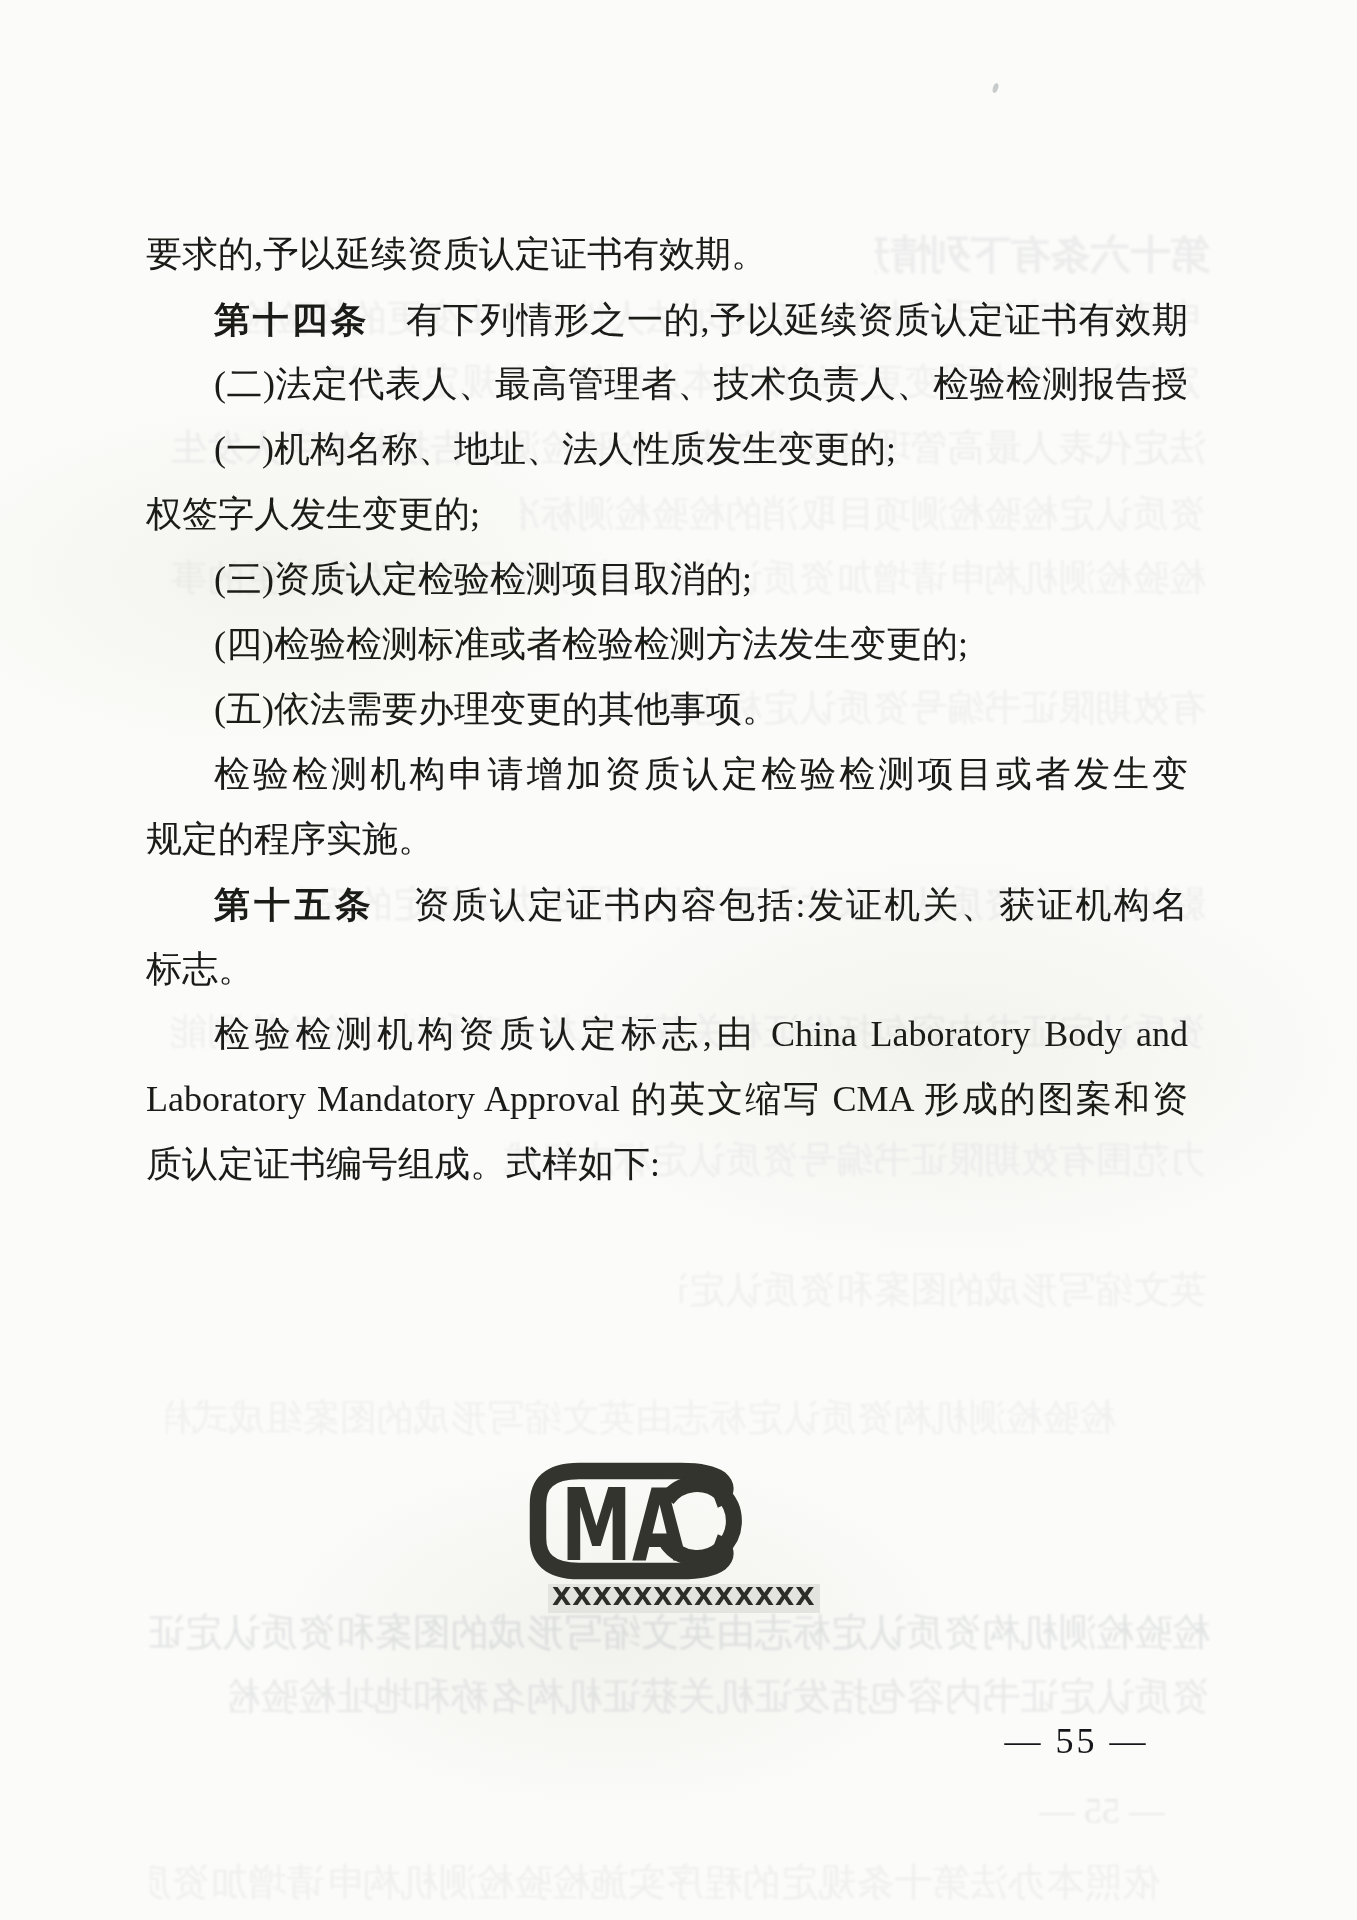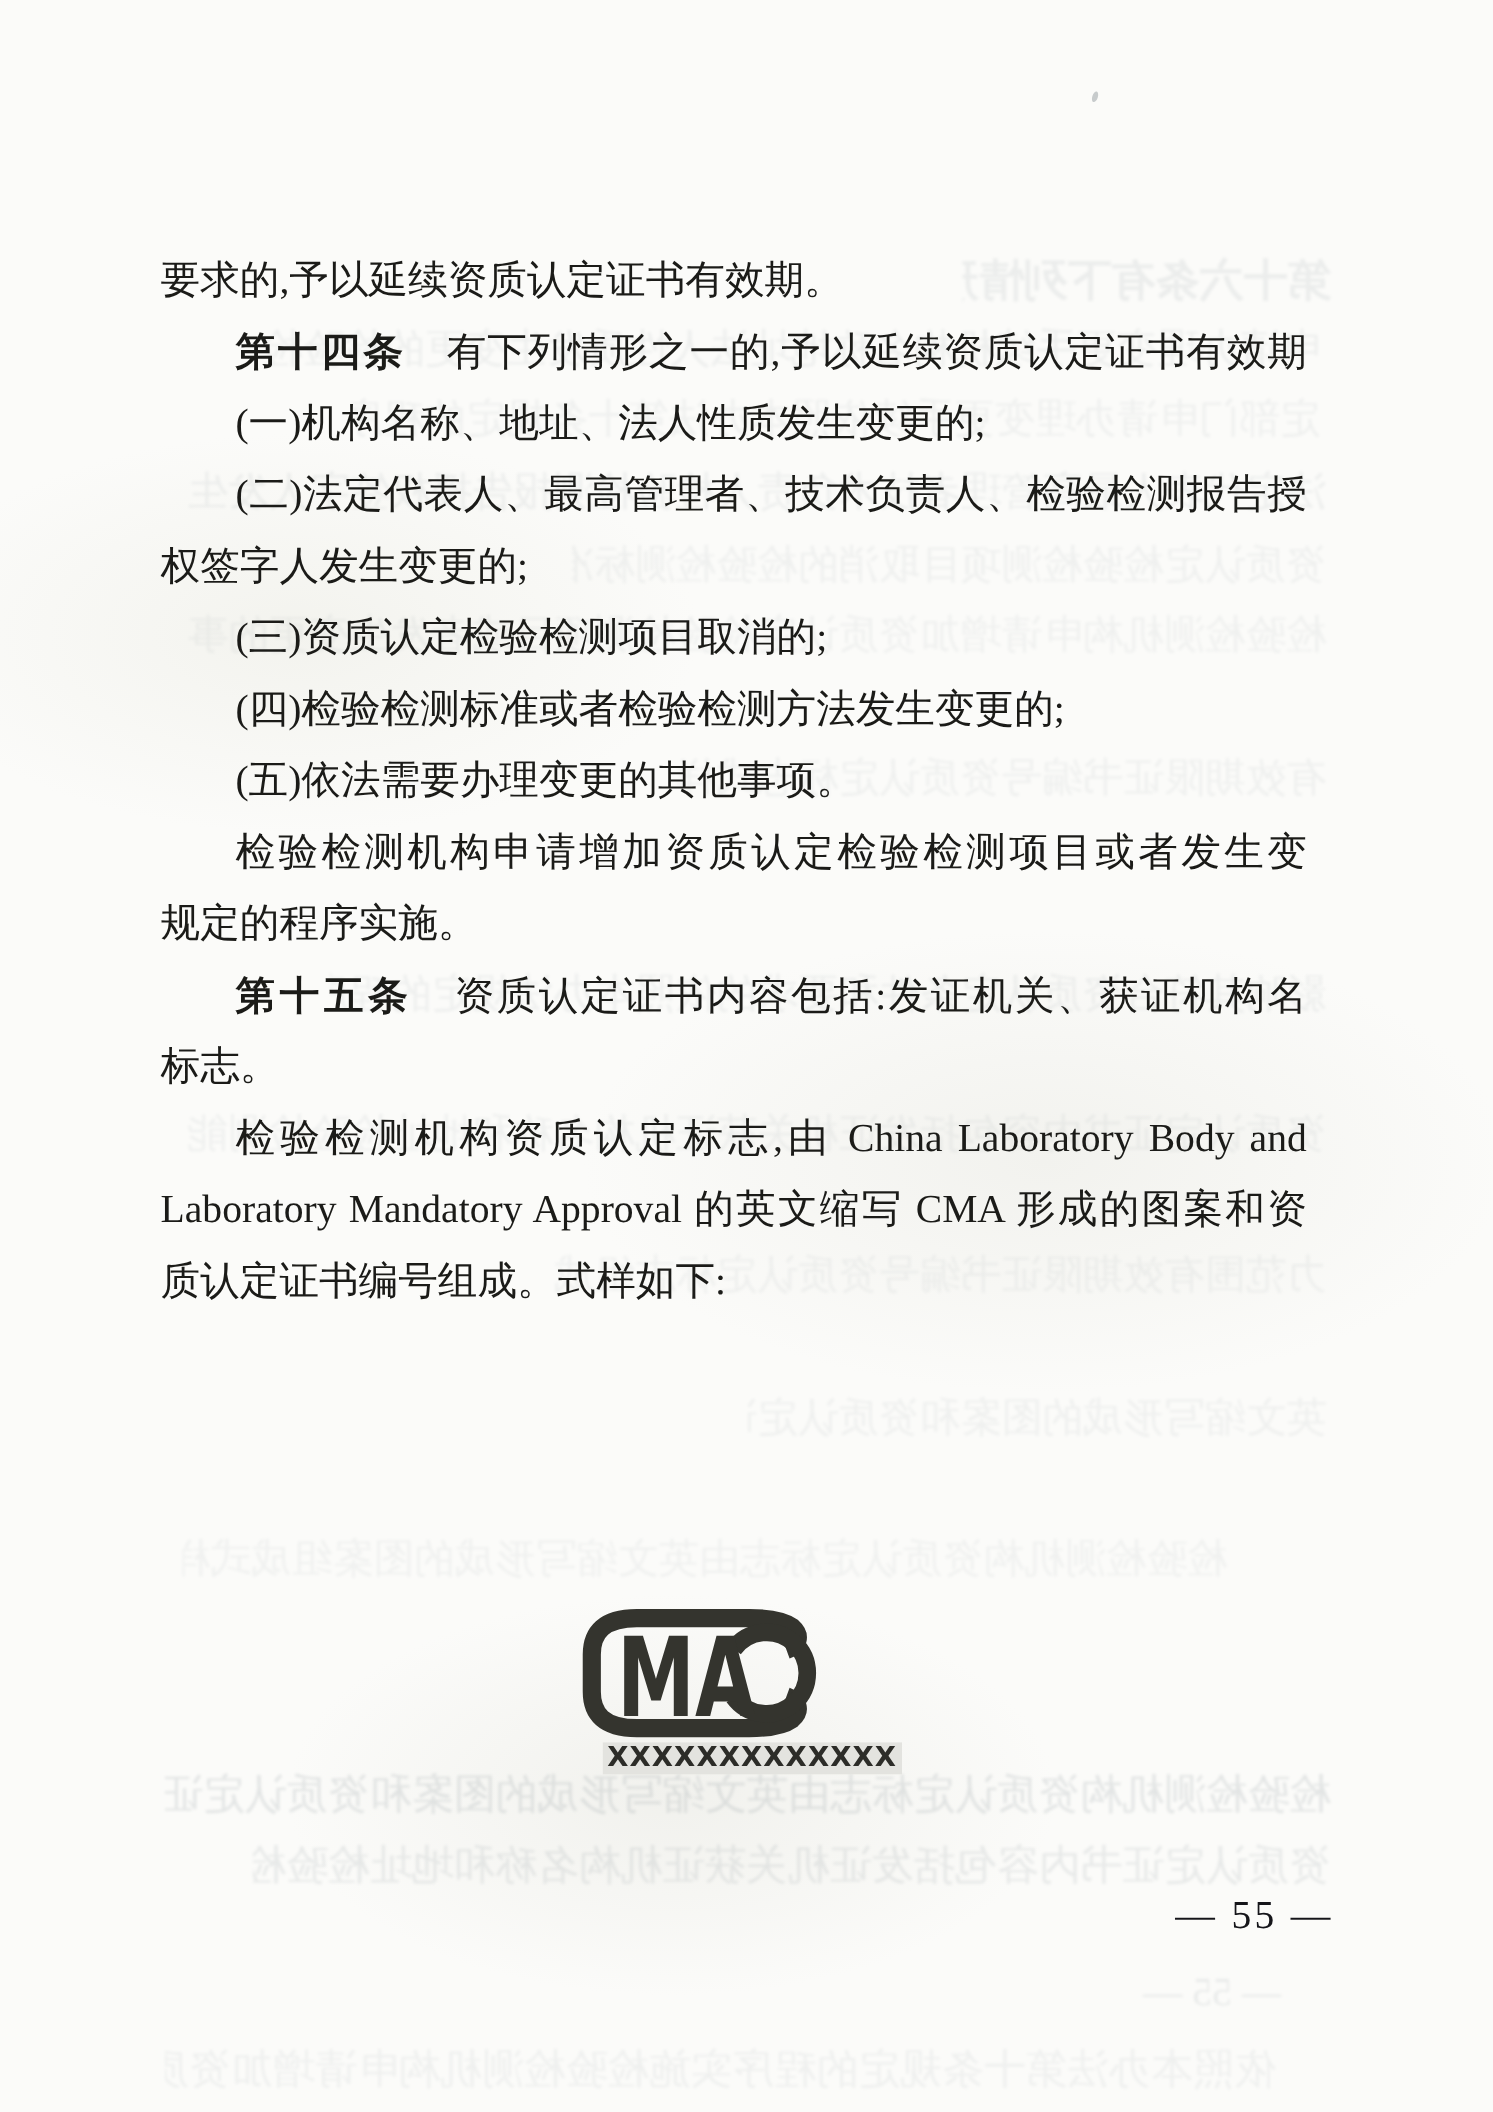--- a/index.html
+++ b/index.html
@@ -36,21 +36,21 @@
   .logo-wrap{position:absolute;left:527px;top:1460px;width:224px;text-align:center;}
   .cma-svg{display:block;margin:0 auto;}
   .cert-strip{
     display:inline-block;background:#e3e3df;margin-top:2px;padding:0 4px 3px 4px;margin-left:21px;
   }
   .cert-number{
     font-family:"DejaVu Sans","Liberation Sans",sans-serif;
     font-weight:700;font-size:25px;letter-spacing:1px;line-height:26px;color:#2c2c28;
   }
   .page-number{
-    position:absolute;left:1058px;top:1720px;width:165px;text-align:center;
+    position:absolute;left:994px;top:1720px;width:165px;text-align:center;
     font-size:36px;letter-spacing:3px;color:#15151a;
   }
   .speck{
     position:absolute;left:993px;top:83px;width:5px;height:10px;
     background:#939ba0;border-radius:50%;opacity:.5;transform:rotate(18deg);
   }
 </style>
 </head>
 <body>
 
@@ -73,22 +73,22 @@
       <div class="ghost" style="left: 230px; top: 1676px; width: 980px; font-size: 38px; opacity: 0.13;">资质认定证书内容包括发证机关获证机构名称和地址检验检测能力范围</div>
       <div class="ghost" style="left: 1015px; top: 1792px; width: 150px; font-size: 36px; opacity: 0.12;">— 55 —</div>
       <div class="ghost" style="left: 150px; top: 1862px; width: 1010px; font-size: 38px; opacity: 0.08;">依照本办法第十条规定的程序实施检验检测机构申请增加资质认定检验</div>
     </div>
 
   <div class="speck"></div>
 
   <div class="text-block">
       <div class="line"><span>要求的,予以延续资质认定证书有效期。</span></div>
       <div class="line indent justify"><span class="article-no">第十四条</span><span>　有下列情形之一的,予以延续资质认定证书有效期</span></div>
+      <div class="line indent justify"><span>(二)法定代表人、最高管理者、技术负责人、检验检测报告授</span></div>
       <div class="line indent"><span>(一)机构名称、地址、法人性质发生变更的;</span></div>
-      <div class="line indent justify"><span>(二)法定代表人、最高管理者、技术负责人、检验检测报告授</span></div>
       <div class="line"><span>权签字人发生变更的;</span></div>
       <div class="line indent"><span>(三)资质认定检验检测项目取消的;</span></div>
       <div class="line indent"><span>(四)检验检测标准或者检验检测方法发生变更的;</span></div>
       <div class="line indent"><span>(五)依法需要办理变更的其他事项。</span></div>
       <div class="line indent justify"><span>检验检测机构申请增加资质认定检验检测项目或者发生变</span></div>
       <div class="line"><span>规定的程序实施。</span></div>
       <div class="line indent justify"><span class="article-no">第十五条</span><span>　资质认定证书内容包括:发证机关、获证机构名</span></div>
       <div class="line"><span>标志。</span></div>
       <div class="line indent justify"><span>检验检测机构资质认定标志,由 China Laboratory Body and</span></div>
       <div class="line justify"><span>Laboratory Mandatory Approval 的英文缩写 CMA 形成的图案和资</span></div>

